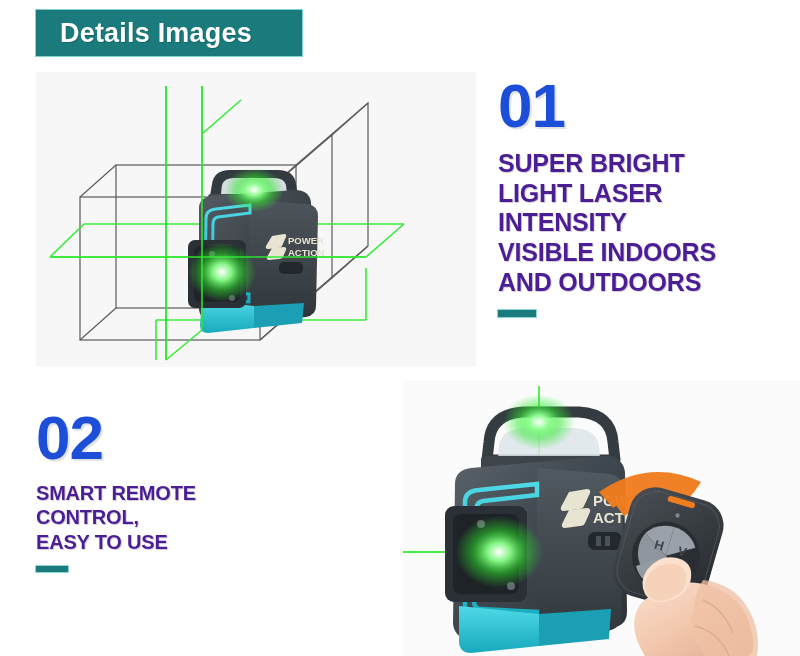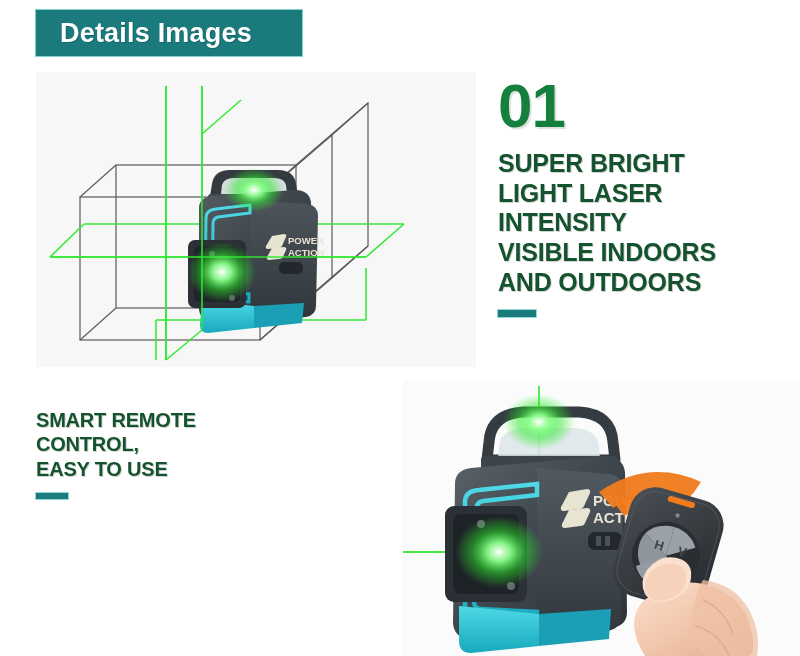--- a/index.html
+++ b/index.html
@@ -36,30 +36,30 @@
   #panel-2{left:403px;top:380px;width:397px;height:276px;background:#fbfbfb;}
 
   .panel svg{display:block;width:100%;height:100%;}
 
   
   .feature{position:absolute;}
   #feature-01{left:498px;top:76px;width:296px;}
   #feature-02{left:36px;top:408px;width:300px;}
 
   .feature-num{
-    color:#15803d;
+    color:#1d4ed8;
     font-weight:bold;
     font-size:62px;
     line-height:.98;
     letter-spacing:-1px;
     text-shadow:2px 2px 1px rgba(0,0,0,.12);
     margin:0 0 12px 0;
   }
   .feature-text{
-    color:#14532d;
+    color:#4c1d95;
     font-weight:bold;
     font-size:25px;
     line-height:1.19;
     letter-spacing:-.2px;
     text-shadow:1px 1px 0 rgba(0,0,0,.18);
     margin:0;
     white-space:pre-line;
   }
   #feature-02 .feature-text{font-size:20px;line-height:1.22;}
   .feature-dash{
@@ -187,20 +187,21 @@
     <div class="feature-num">01</div>
     <div class="feature-text">SUPER BRIGHT
 LIGHT LASER
 INTENSITY
 VISIBLE INDOORS
 AND OUTDOORS</div>
     <div class="feature-dash"></div>
   </div>
 
   <div class="feature" id="feature-02">
+    <div class="feature-num">02</div>
     <div class="feature-text">SMART REMOTE
 CONTROL,
 EASY TO USE</div>
     <div class="feature-dash"></div>
   </div>
 
   <div class="panel" id="panel-2">
     <svg viewBox="0 0 397 276">
       <defs>
         <linearGradient id="bodyDark2" x1="0" y1="0" x2="1" y2="1">

